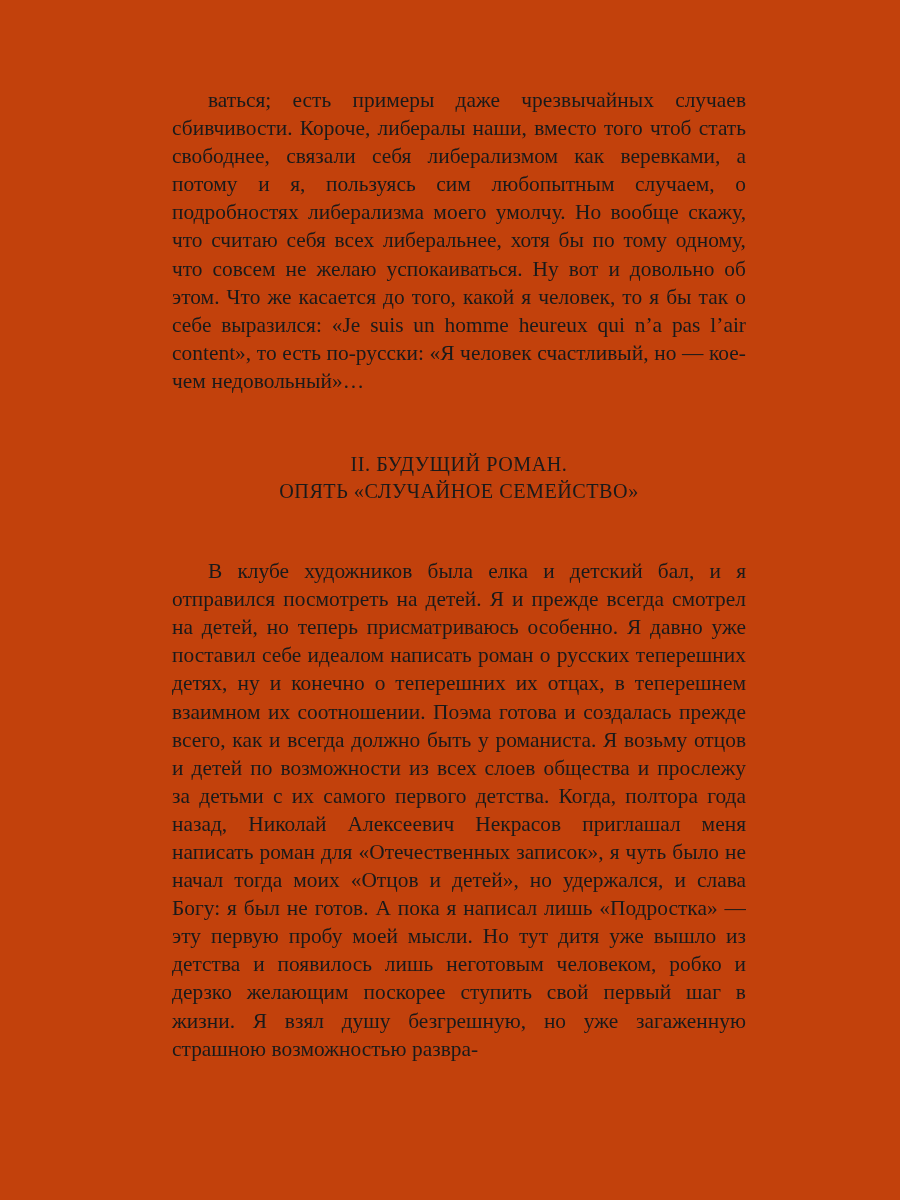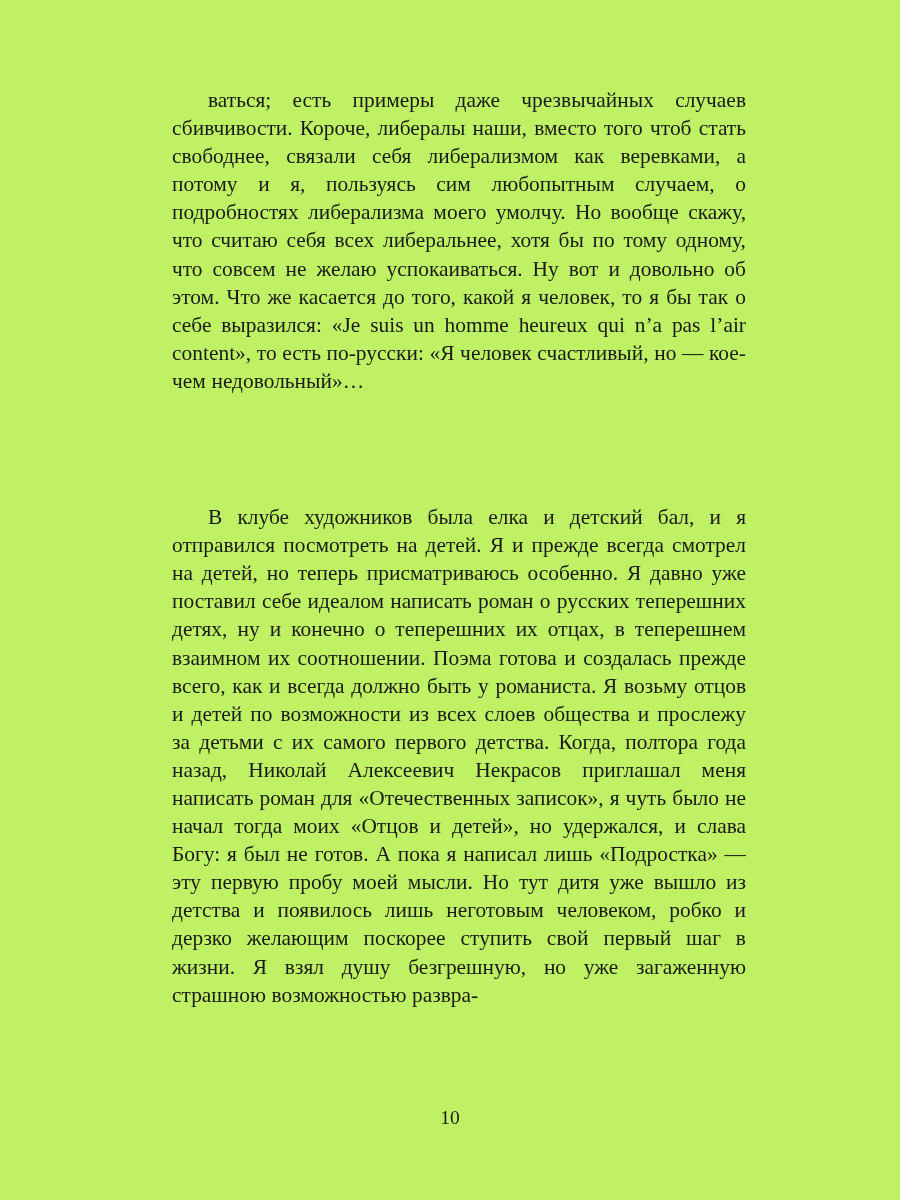--- a/index.html
+++ b/index.html
@@ -15,21 +15,21 @@
     color: #1a1a1a;
     overflow: hidden;
   }
 
   .page {
     position: absolute;
     left: 0;
     top: 0;
     width: 900px;
     height: 1200px;
-    background: #bef264;
+    background: #c2410c;
   }
 
   .text-block {
     position: absolute;
     left: 172px;
     top: 86px;
     width: 574px;
   }
 
   .para {
@@ -73,22 +73,23 @@
 
 <div class="page">
 
   <div class="text-block">
 
     <p class="para">ваться; есть примеры даже чрезвычайных случаев сбивчивости. Короче, либералы наши, вместо того чтоб стать свободнее, связали себя либерализмом как веревками, а потому и я, пользуясь сим любопытным случаем, о подробностях либерализма моего умолчу. Но вообще скажу, что считаю себя всех либеральнее, хотя бы по тому одному, что совсем не желаю успокаиваться. Ну вот и довольно об этом. Что же касается до того, какой я человек, то я бы так о себе выразился: «Je suis un homme heureux qui n’a pas l’air content», то есть по-русски: «Я человек счастливый, но — кое-чем недовольный»…</p>
 
 
     <div class="spacer-before-heading"></div>
 
+    <h2 class="heading">II. БУДУЩИЙ РОМАН.
+ОПЯТЬ «СЛУЧАЙНОЕ СЕМЕЙСТВО»</h2>
 
     <div class="spacer-after-heading"></div>
 
     <p class="para">В клубе художников была елка и детский бал, и я отправился посмотреть на детей. Я и прежде всегда смотрел на детей, но теперь присматриваюсь особенно. Я давно уже поставил себе идеалом написать роман о русских теперешних детях, ну и конечно о теперешних их отцах, в теперешнем взаимном их соотношении. Поэма готова и создалась прежде всего, как и всегда должно быть у романиста. Я возьму отцов и детей по возможности из всех слоев общества и прослежу за детьми с их самого первого детства. Когда, полтора года назад, Николай Алексеевич Некрасов приглашал меня написать роман для «Отечественных записок», я чуть было не начал тогда моих «Отцов и детей», но удержался, и слава Богу: я был не готов. А пока я написал лишь «Подростка» — эту первую пробу моей мысли. Но тут дитя уже вышло из детства и появилось лишь неготовым человеком, робко и дерзко желающим поскорее ступить свой первый шаг в жизни. Я взял душу безгрешную, но уже загаженную страшною возможностью развра-</p>
 
   </div>
 
-  <div class="folio">10</div>
 
 </div>
 
 </body></html>

